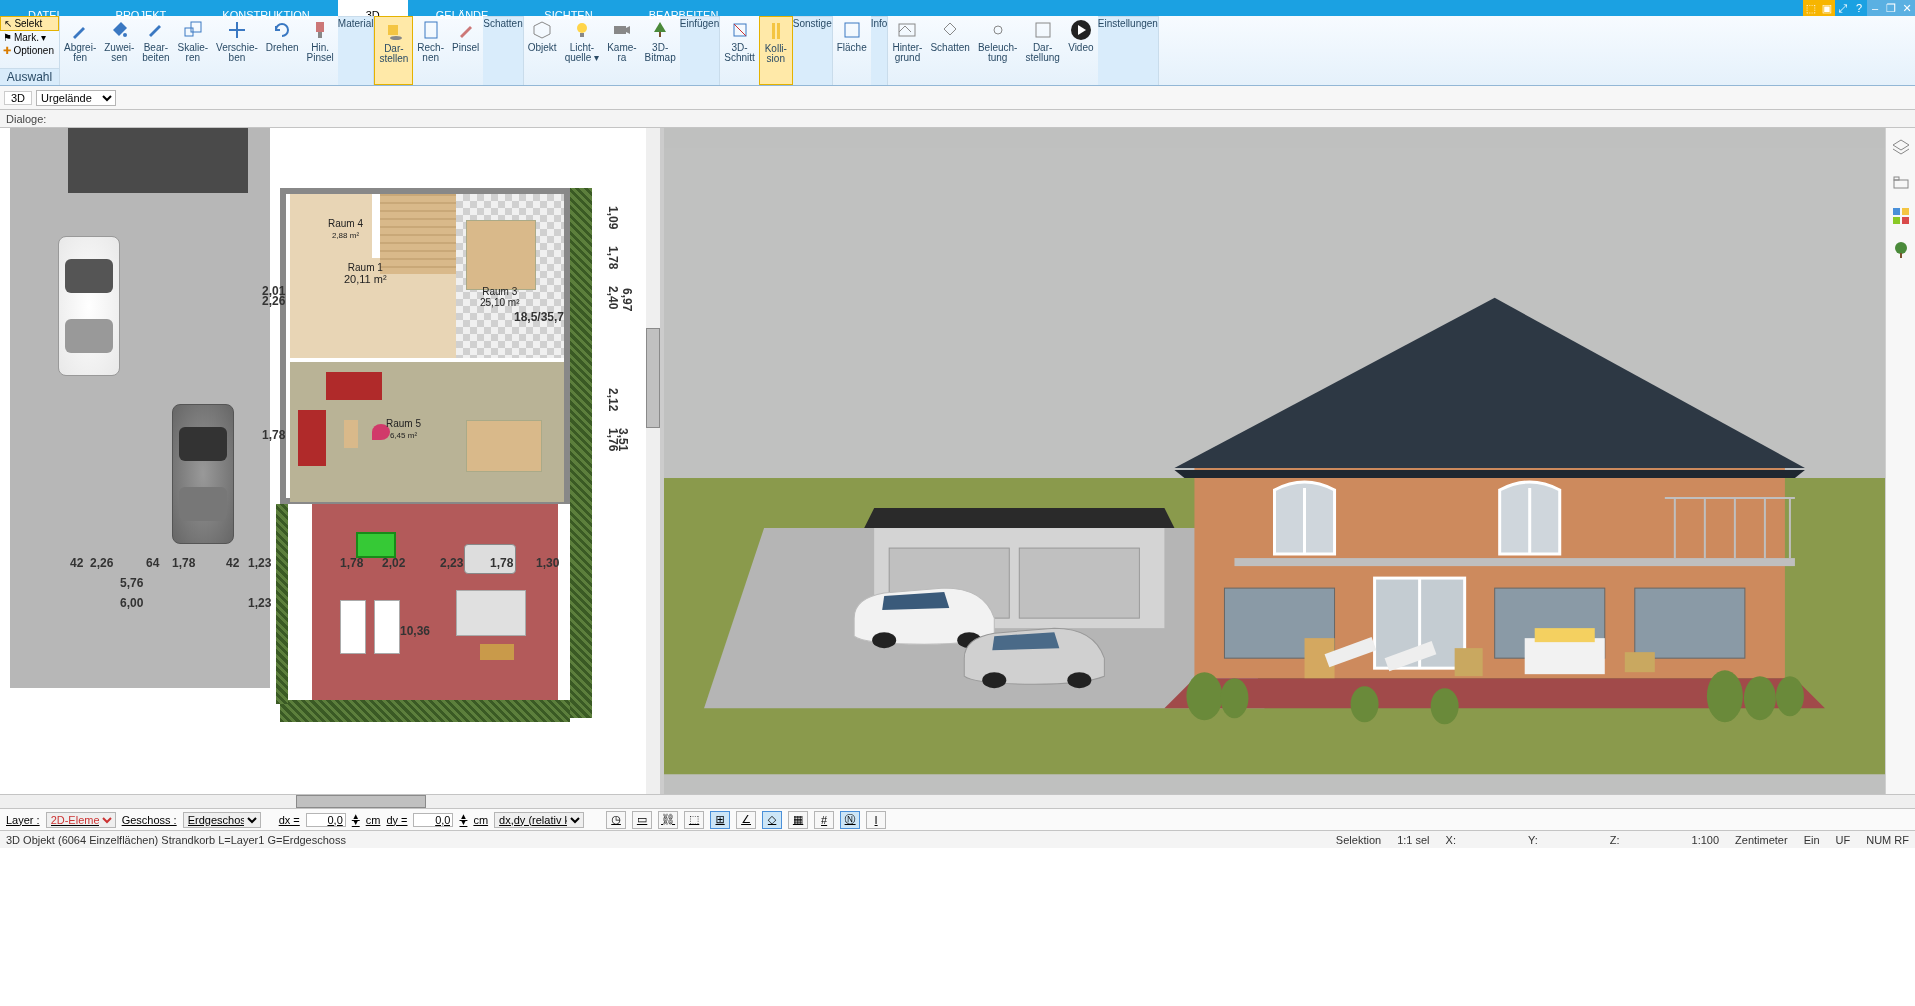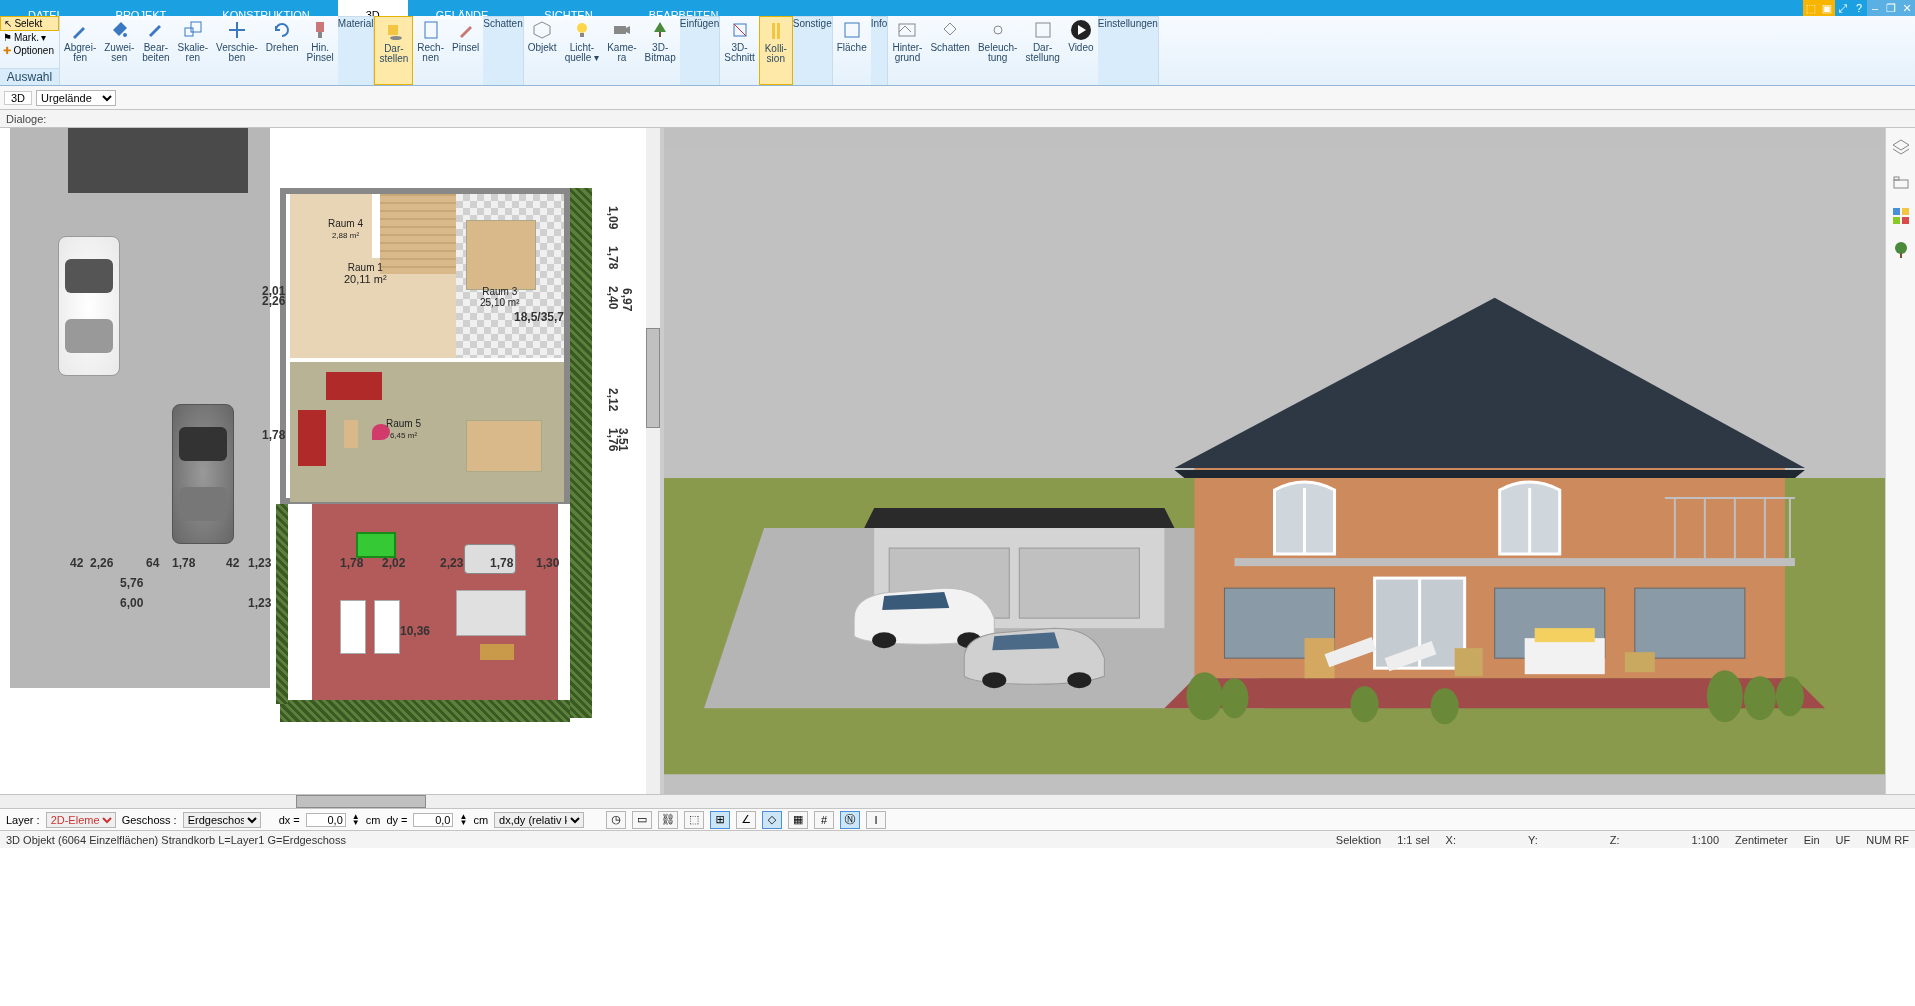--- a/index.html
+++ b/index.html
@@ -24,21 +24,21 @@
 .subbar select, .subbar input { font-size: 11px; border: 1px solid #b5b5b5; background: #fff; }
 .dlgbar { height: 18px; border-bottom: 1px solid #c4c4c4; font-size: 11px; padding: 0 6px; background: #f4f4f4; display: flex; align-items: center; color: #444; }
 .workspace { display: flex; height: 666px; background: #fff; position: relative; }
 .view2d { width: 660px; height: 100%; background: #fff; position: relative; overflow: hidden; }
 .view3d { flex: 1; height: 100%; background: #bfc0bf; position: relative; overflow: hidden; }
 .sidepanel { width: 30px; background: #f7f7f7; border-left: 1px solid #d0d0d0; display: flex; flex-direction: column; align-items: center; gap: 14px; padding-top: 10px; }
 .sidepanel .sp { width: 20px; height: 20px; cursor: pointer; }
 .splitter { width: 4px; background: #ccc; cursor: col-resize; }
 .scrollbar-h { height: 14px; background: #efefef; border-top: 1px solid #c4c4c4; display: flex; }
 .scrollbar-h .thumb { background: #c0c0c0; border: 1px solid #8a8a8a; }
-.bottombar { height: 22px; border-top: 1px solid #c4c4c4; display: flex; align-items: center; font-size: 11px; padding: 0 6px; gap: 6px; background: #fafafa; }
+.bottombar { height: 22px; border-top: 1px solid #c4c4c4; display: flex; align-items: center; font-size: 11px; padding: 0 6px; gap: 6px; background: #fafafa; text-decoration: underline; }
 .bottombar select, .bottombar input { font-size: 11px; border: 1px solid #b5b5b5; }
 .bottombar .spin { width: 40px; text-align: right; padding: 0 2px; }
 .bottombar .iconbtn { width: 20px; height: 18px; border: 1px solid #b5b5b5; background: #f7f7f7; display: flex; align-items: center; justify-content: center; cursor: pointer; }
 .bottombar .iconbtn.active { background: #cde6f7; border-color: #4a90d9; }
 .statusbar { height: 18px; border-top: 1px solid #c4c4c4; display: flex; align-items: center; font-size: 11px; padding: 0 6px; gap: 16px; background: #f4f4f4; color: #333; }
 .statusbar .spacer { flex: 1; }
 
 .asphalt { position: absolute; background: #b7b7b7; }
 .car { position: absolute; border-radius: 8px; }
 .hedge { position: absolute; background: repeating-linear-gradient(45deg,#3a5a24,#3a5a24 3px,#5c7f3c 3px,#5c7f3c 6px); }

